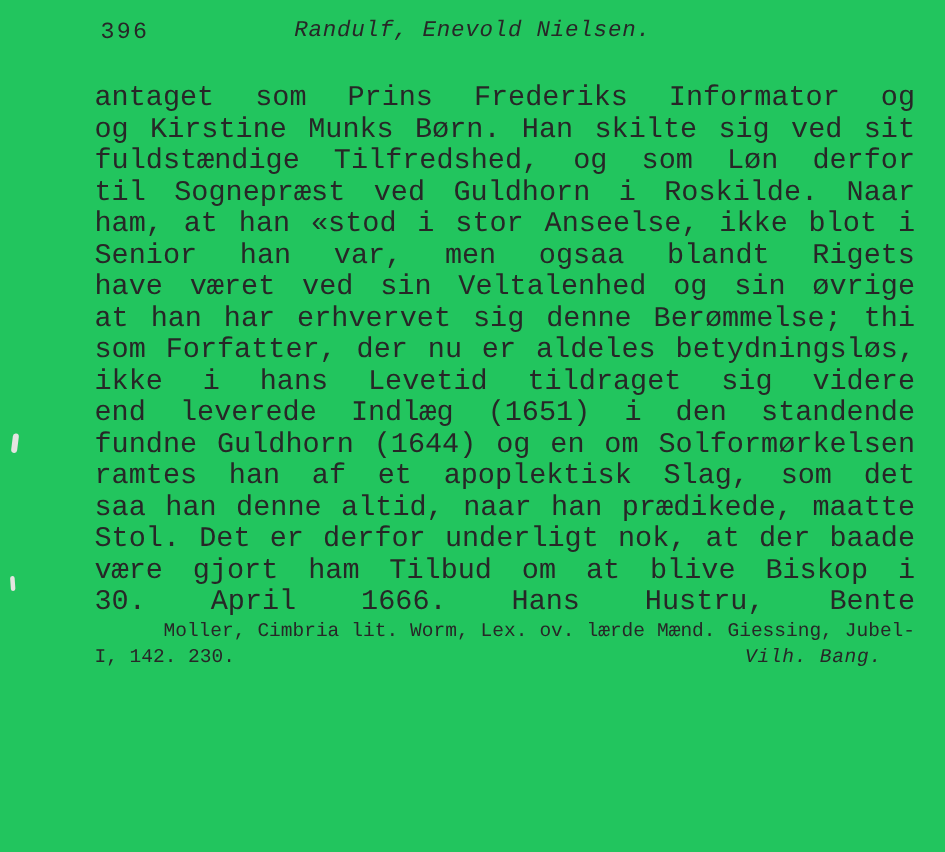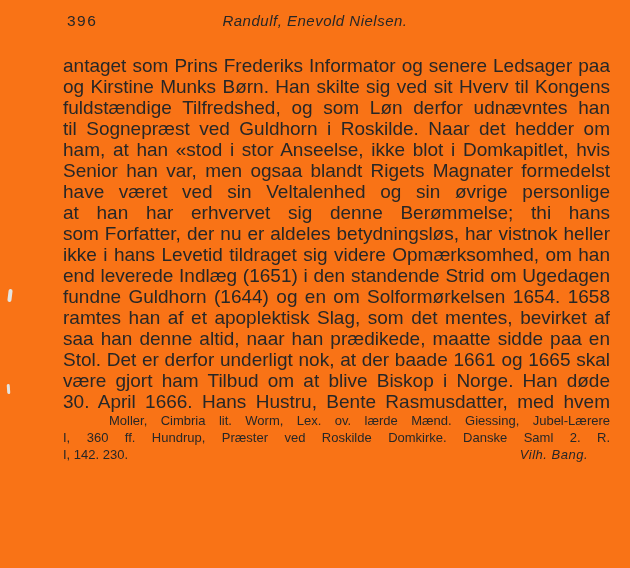--- a/index.html
+++ b/index.html
@@ -4,23 +4,23 @@
 <style>
   html, body {
     margin: 0;
     padding: 0;
     background: #fdfdfc;
   }
   .page {
     position: relative;
     width: 630px;
     height: 568px;
-    background: #f97316;
+    background: #22c55e;
     overflow: hidden;
-    font-family: Liberation Sans, sans-serif;
+    font-family: Liberation Mono, monospace;
     color: #272727;
   }
   .header {
     position: absolute;
     top: 12px;
     left: 0;
     width: 630px;
     height: 20px;
     font-size: 15px;
   }
@@ -115,21 +115,20 @@
     <div class="bl">end leverede Indlæg (1651) i den standende Strid om Ugedagen</div>
     <div class="bl">fundne Guldhorn (1644) og en om Solformørkelsen 1654.  1658</div>
     <div class="bl">ramtes han af et apoplektisk Slag, som det mentes, bevirket af</div>
     <div class="bl">saa han denne altid, naar han prædikede, maatte sidde paa en</div>
     <div class="bl">Stol.  Det er derfor underligt nok, at der baade 1661 og 1665 skal</div>
     <div class="bl">være gjort ham Tilbud om at blive Biskop i Norge.  Han døde</div>
     <div class="bl">30. April 1666.  Hans Hustru, Bente Rasmusdatter, med hvem han</div>
 
     <div class="biblio">
       <div class="bib first">Moller, Cimbria lit.  Worm, Lex. ov. lærde Mænd.  Giessing, Jubel-Lærere</div>
-      <div class="bib">I, 360 ff.  Hundrup, Præster ved Roskilde Domkirke.  Danske Saml 2. R.</div>
       <div class="bib lastrow">
         <span>I, 142. 230.</span>
         <span class="sig">Vilh. Bang.</span>
       </div>
     </div>
   </div>
 
   <div class="artifact a1"></div>
   <div class="artifact a2"></div>
 

